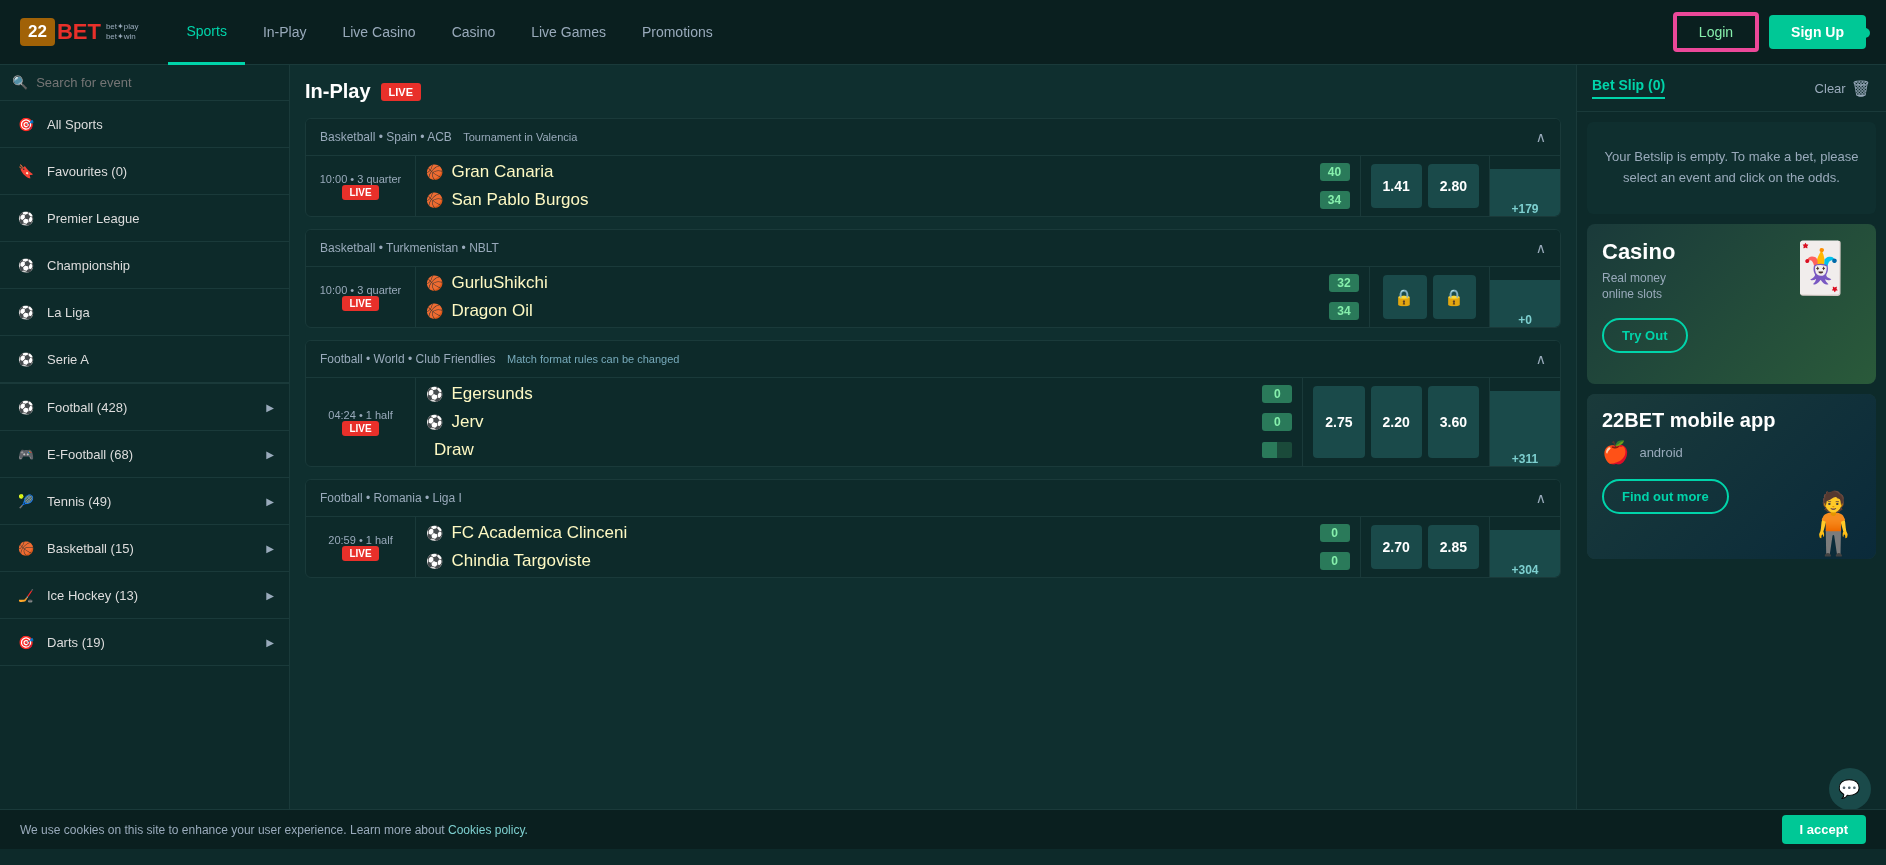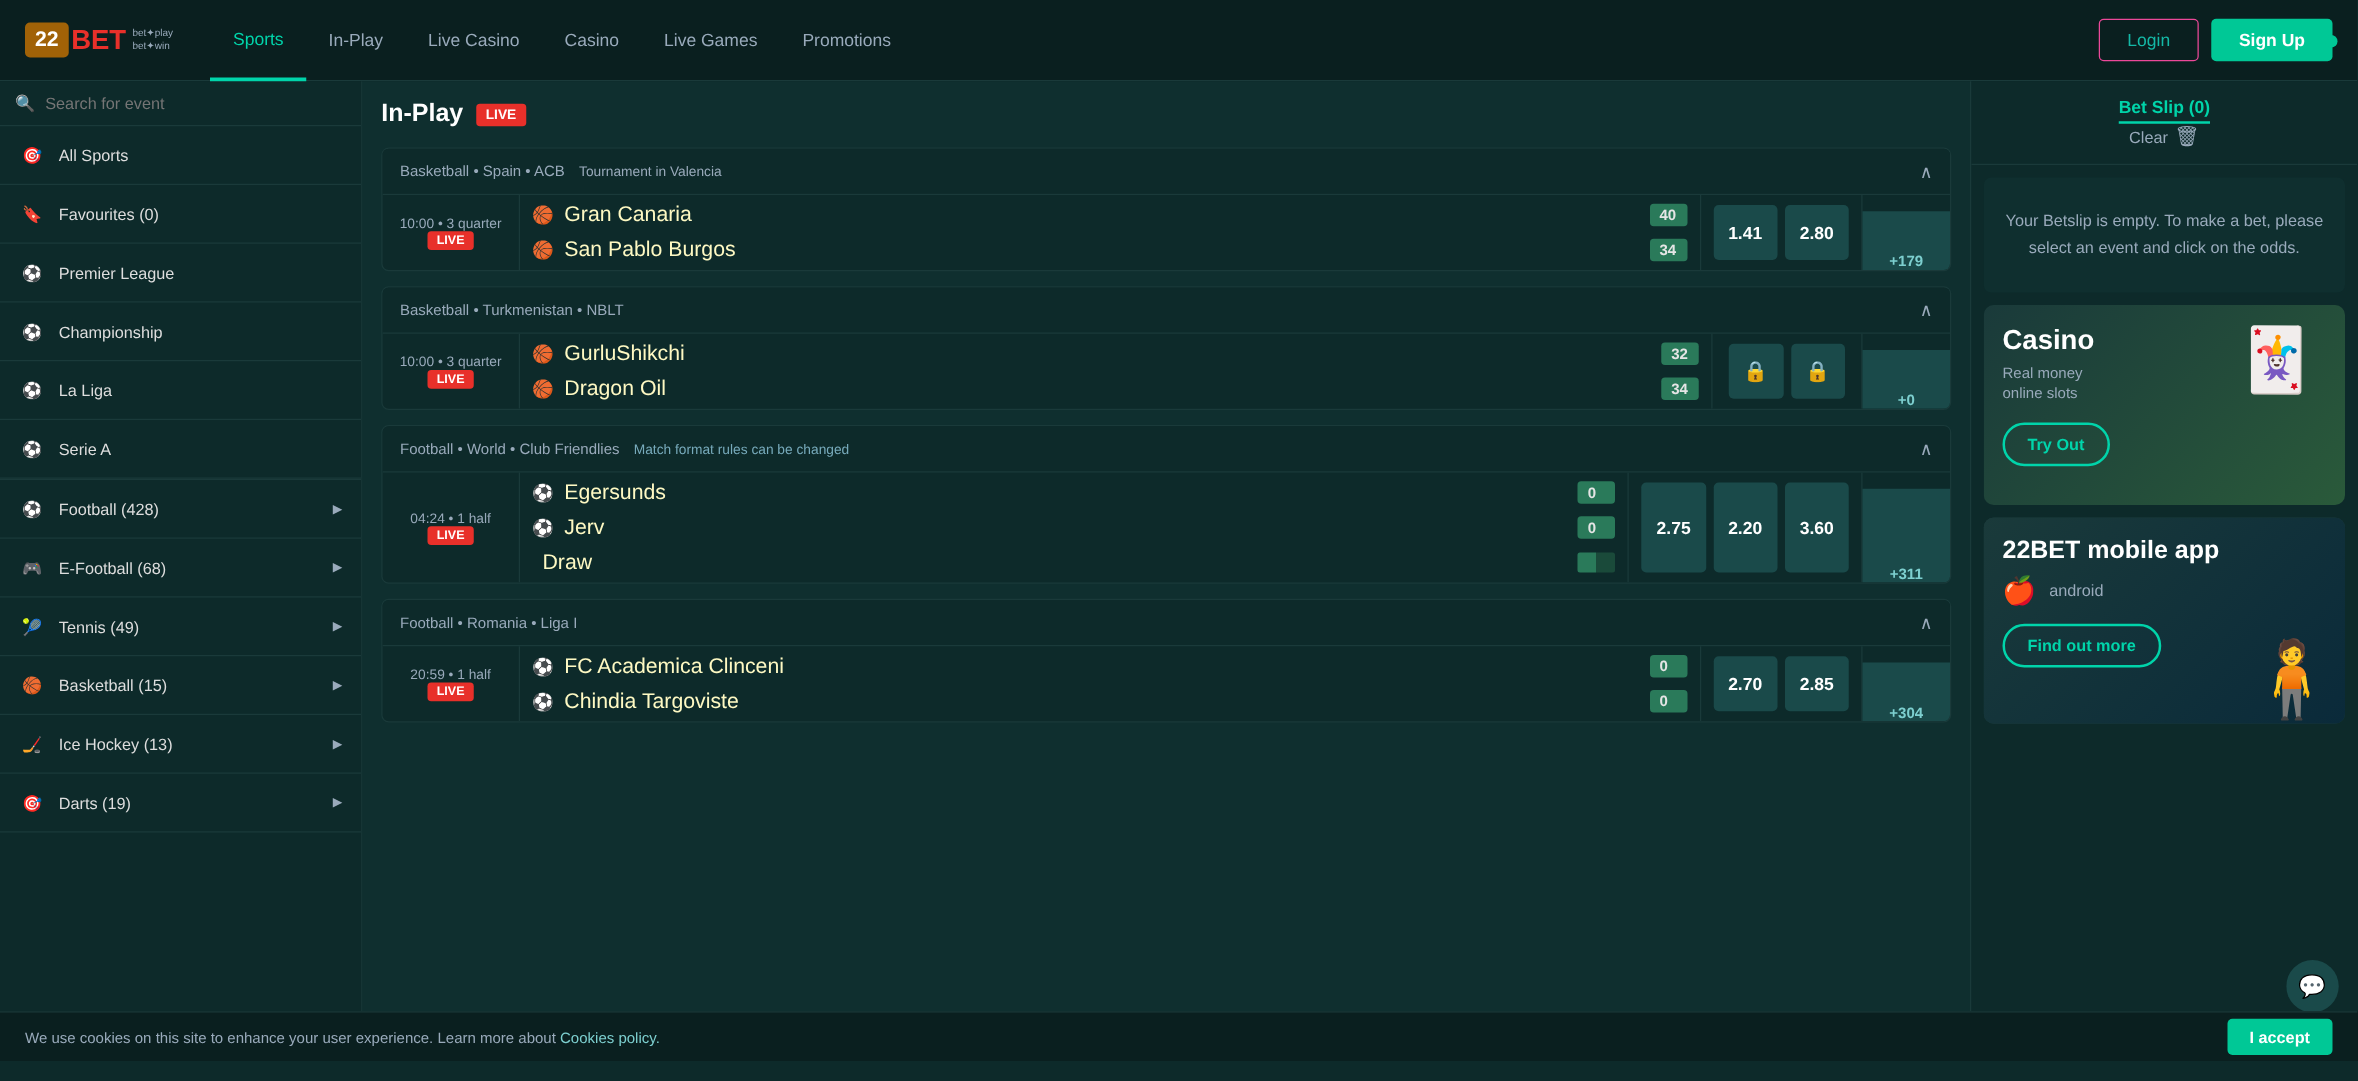--- a/index.html
+++ b/index.html
@@ -6,21 +6,21 @@
     body { font-family: Arial, sans-serif; background: #0d2a2a; color: #fff; font-size: 13px; overflow-x: hidden; }
 
     
     .header { background: #0a1f1f; display: flex; align-items: center; height: 65px; padding: 0 20px; border-bottom: 1px solid #1a3a3a; }
     .logo { display: flex; align-items: center; margin-right: 30px; }
     .logo-box { background: #a16207; color: #fff; font-weight: 900; font-size: 17px; padding: 4px 8px; border-radius: 4px; }
     .nav { display: flex; align-items: center; gap: 0; flex: 1; }
     .nav-item { color: #9ab; padding: 0 18px; height: 65px; display: flex; align-items: center; cursor: pointer; font-size: 14px; text-decoration: none; position: relative; }
     .nav-item.active { color: #00d4aa; border-bottom: 3px solid #00d4aa; }
     .header-right { display: flex; align-items: center; gap: 10px; margin-left: auto; }
-    .btn-login { background: transparent; border: 1px solid #ec4899; color: #14b8a6; padding: 8px 22px; border-radius: 4px; cursor: pointer; font-size: 14px; }
+    .btn-login { background: transparent; border: 4px solid #ec4899; color: #86efac; padding: 8px 22px; border-radius: 4px; cursor: pointer; font-size: 14px; }
     .btn-signup { background: #00c896; border: none; color: #fff; padding: 9px 22px; border-radius: 4px; cursor: pointer; font-size: 14px; font-weight: bold; }
 
     
     .main-layout { display: flex; height: calc(100vh - 65px - 40px); }
 
     
     .sidebar { width: 290px; background: #0d2a2a; border-right: 1px solid #1a3a3a; overflow-y: auto; flex-shrink: 0; }
     .search-box { display: flex; align-items: center; padding: 10px 12px; border-bottom: 1px solid #1a3a3a; gap: 8px; }
     .search-box input { background: transparent; border: none; color: #9ab; outline: none; font-size: 13px; width: 100%; }
     .search-icon-wrap { color: #9ab; }
@@ -44,35 +44,35 @@
     .section-collapse { color: #9ab; font-size: 14px; }
 
     .match-row { display: flex; align-items: stretch; border-top: 1px solid #1a3a3a; }
     .match-time-col { display: flex; flex-direction: column; justify-content: center; align-items: center; padding: 8px 12px; min-width: 110px; gap: 0; border-right: 1px solid #1a3a3a; }
     .match-time { color: #9ab; font-size: 11px; }
     .live-btn { background: #e8302a; color: #fff; font-size: 10px; font-weight: bold; padding: 2px 7px; border-radius: 3px; }
     .match-teams-col { flex: 1; padding: 6px 10px; display: flex; flex-direction: column; gap: 8px; border-right: 1px solid #1a3a3a; }
     .team-row { display: flex; align-items: center; gap: 8px; }
     .team-icon { font-size: 14px; }
     .team-name { color: #fef9c3; font-size: 17px; flex: 1; }
-    .score-badge { background: #2a7a5a; color: #e5e5e5; font-size: 12px; font-weight: bold; padding: 2px 8px; border-radius: 3px; min-width: 30px; }
+    .score-badge { background: #2a7a5a; color: #86efac; font-size: 12px; font-weight: bold; padding: 2px 8px; border-radius: 3px; min-width: 30px; text-align: center; }
     .score-green { background: #2a7a5a; }
     .score-bar { width: 30px; height: 16px; background: linear-gradient(to right, #2a7a5a 50%, #1a4a3a 50%); border-radius: 2px; }
 
     .odds-col { display: flex; flex-direction: row; justify-content: center; gap: 6px; padding: 8px 10px; min-width: 120px; border-right: 1px solid #1a3a3a; }
     .odds-btn { background: #1a4a4a; color: #fff; border: none; border-radius: 4px; padding: 7px 12px; cursor: pointer; font-size: 14px; font-weight: bold; text-align: center; }
     .odds-lock { background: #1a4a4a; border-radius: 4px; padding: 8px 12px; display: flex; align-items: center; justify-content: center; }
     .lock-icon { font-size: 16px; color: #9ab; }
 
     .more-col { display: flex; align-items: flex-end; justify-content: center; min-width: 70px; background: #1a4a4a; cursor: pointer; margin-top: 13px; }
     .more-count { color: #7dcfcf; font-size: 12px; font-weight: bold; }
 
     
     .right-panel { width: 310px; background: #0d2a2a; border-left: 1px solid #1a3a3a; overflow-y: auto; flex-shrink: 0; }
-    .bet-slip-header { display: flex; align-items: center; justify-content: space-between; padding: 12px 15px; border-bottom: 1px solid #1a3a3a; flex-direction: column; }
+    .bet-slip-header { display: flex; align-items: center; justify-content: space-between; padding: 12px 15px; border-bottom: 1px solid #1a3a3a; }
     .bet-slip-tab { color: #00d4aa; font-size: 14px; font-weight: bold; border-bottom: 2px solid #00d4aa; padding-bottom: 4px; }
     .bet-slip-clear { display: flex; align-items: center; gap: 5px; color: #9ab; font-size: 13px; cursor: pointer; }
     .trash-icon { font-size: 16px; }
     .bet-slip-empty { padding: 25px 15px; text-align: center; color: #9ab; font-size: 13px; line-height: 1.6; background: #0f2f2f; margin: 10px; border-radius: 6px; }
 
     
     .promo-card { margin: 10px; border-radius: 8px; overflow: hidden; position: relative; background: #1a3a3a; }
     .promo-casino { background: linear-gradient(135deg, #1a3a3a 0%, #2a5a3a 100%); padding: 15px; display: flex; align-items: flex-start; gap: 10px; min-height: 160px; }
     .promo-text { flex: 1; }
     .promo-title { font-size: 22px; font-weight: bold; color: #fff; margin-bottom: 5px; }

